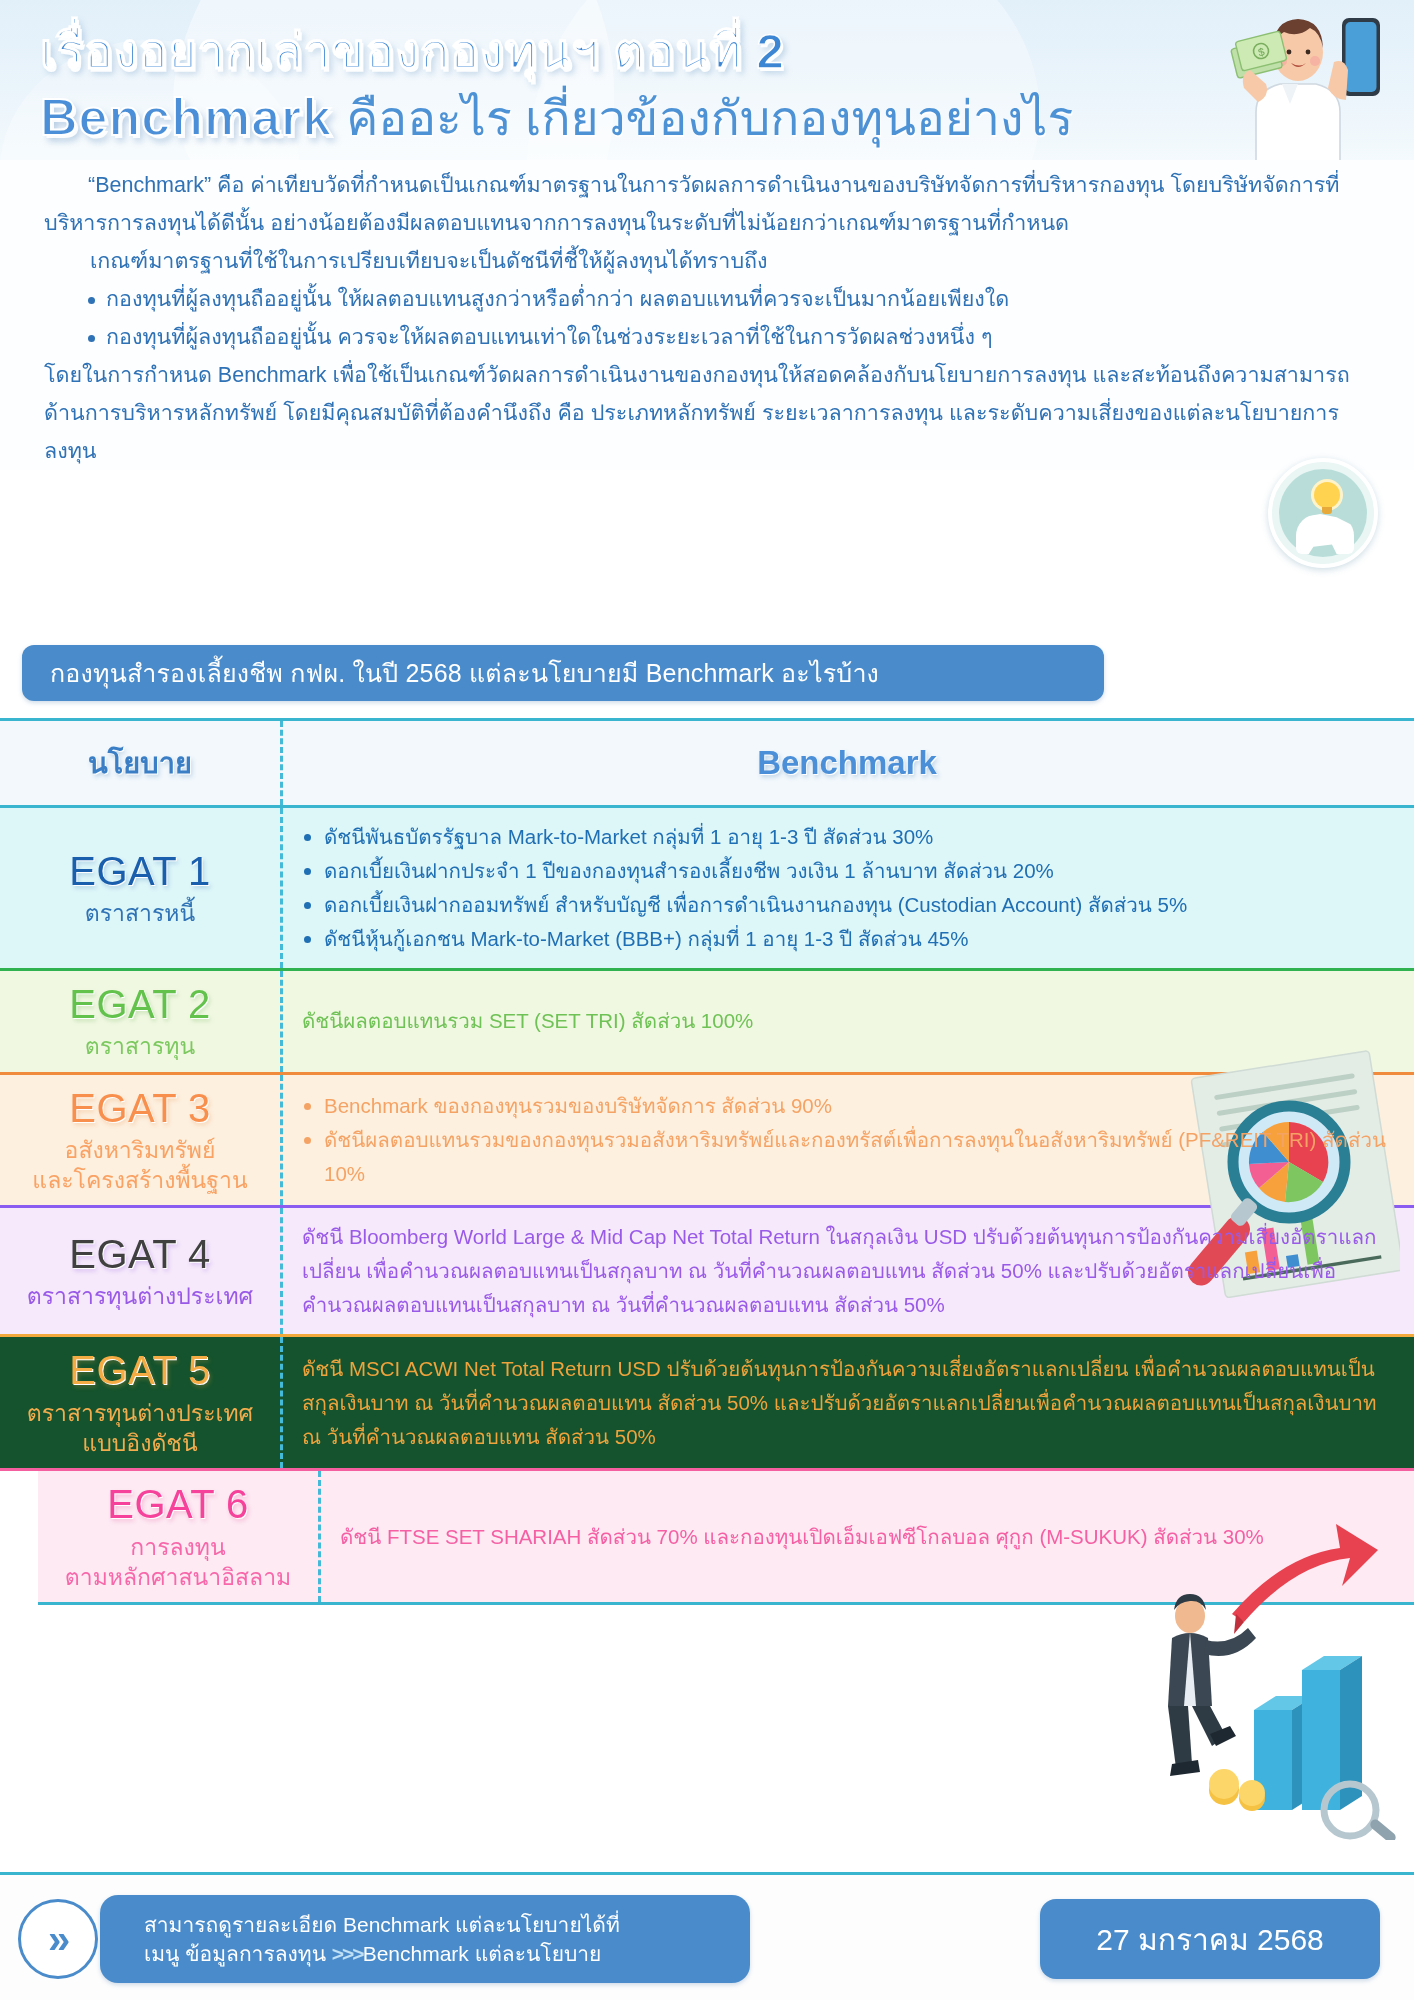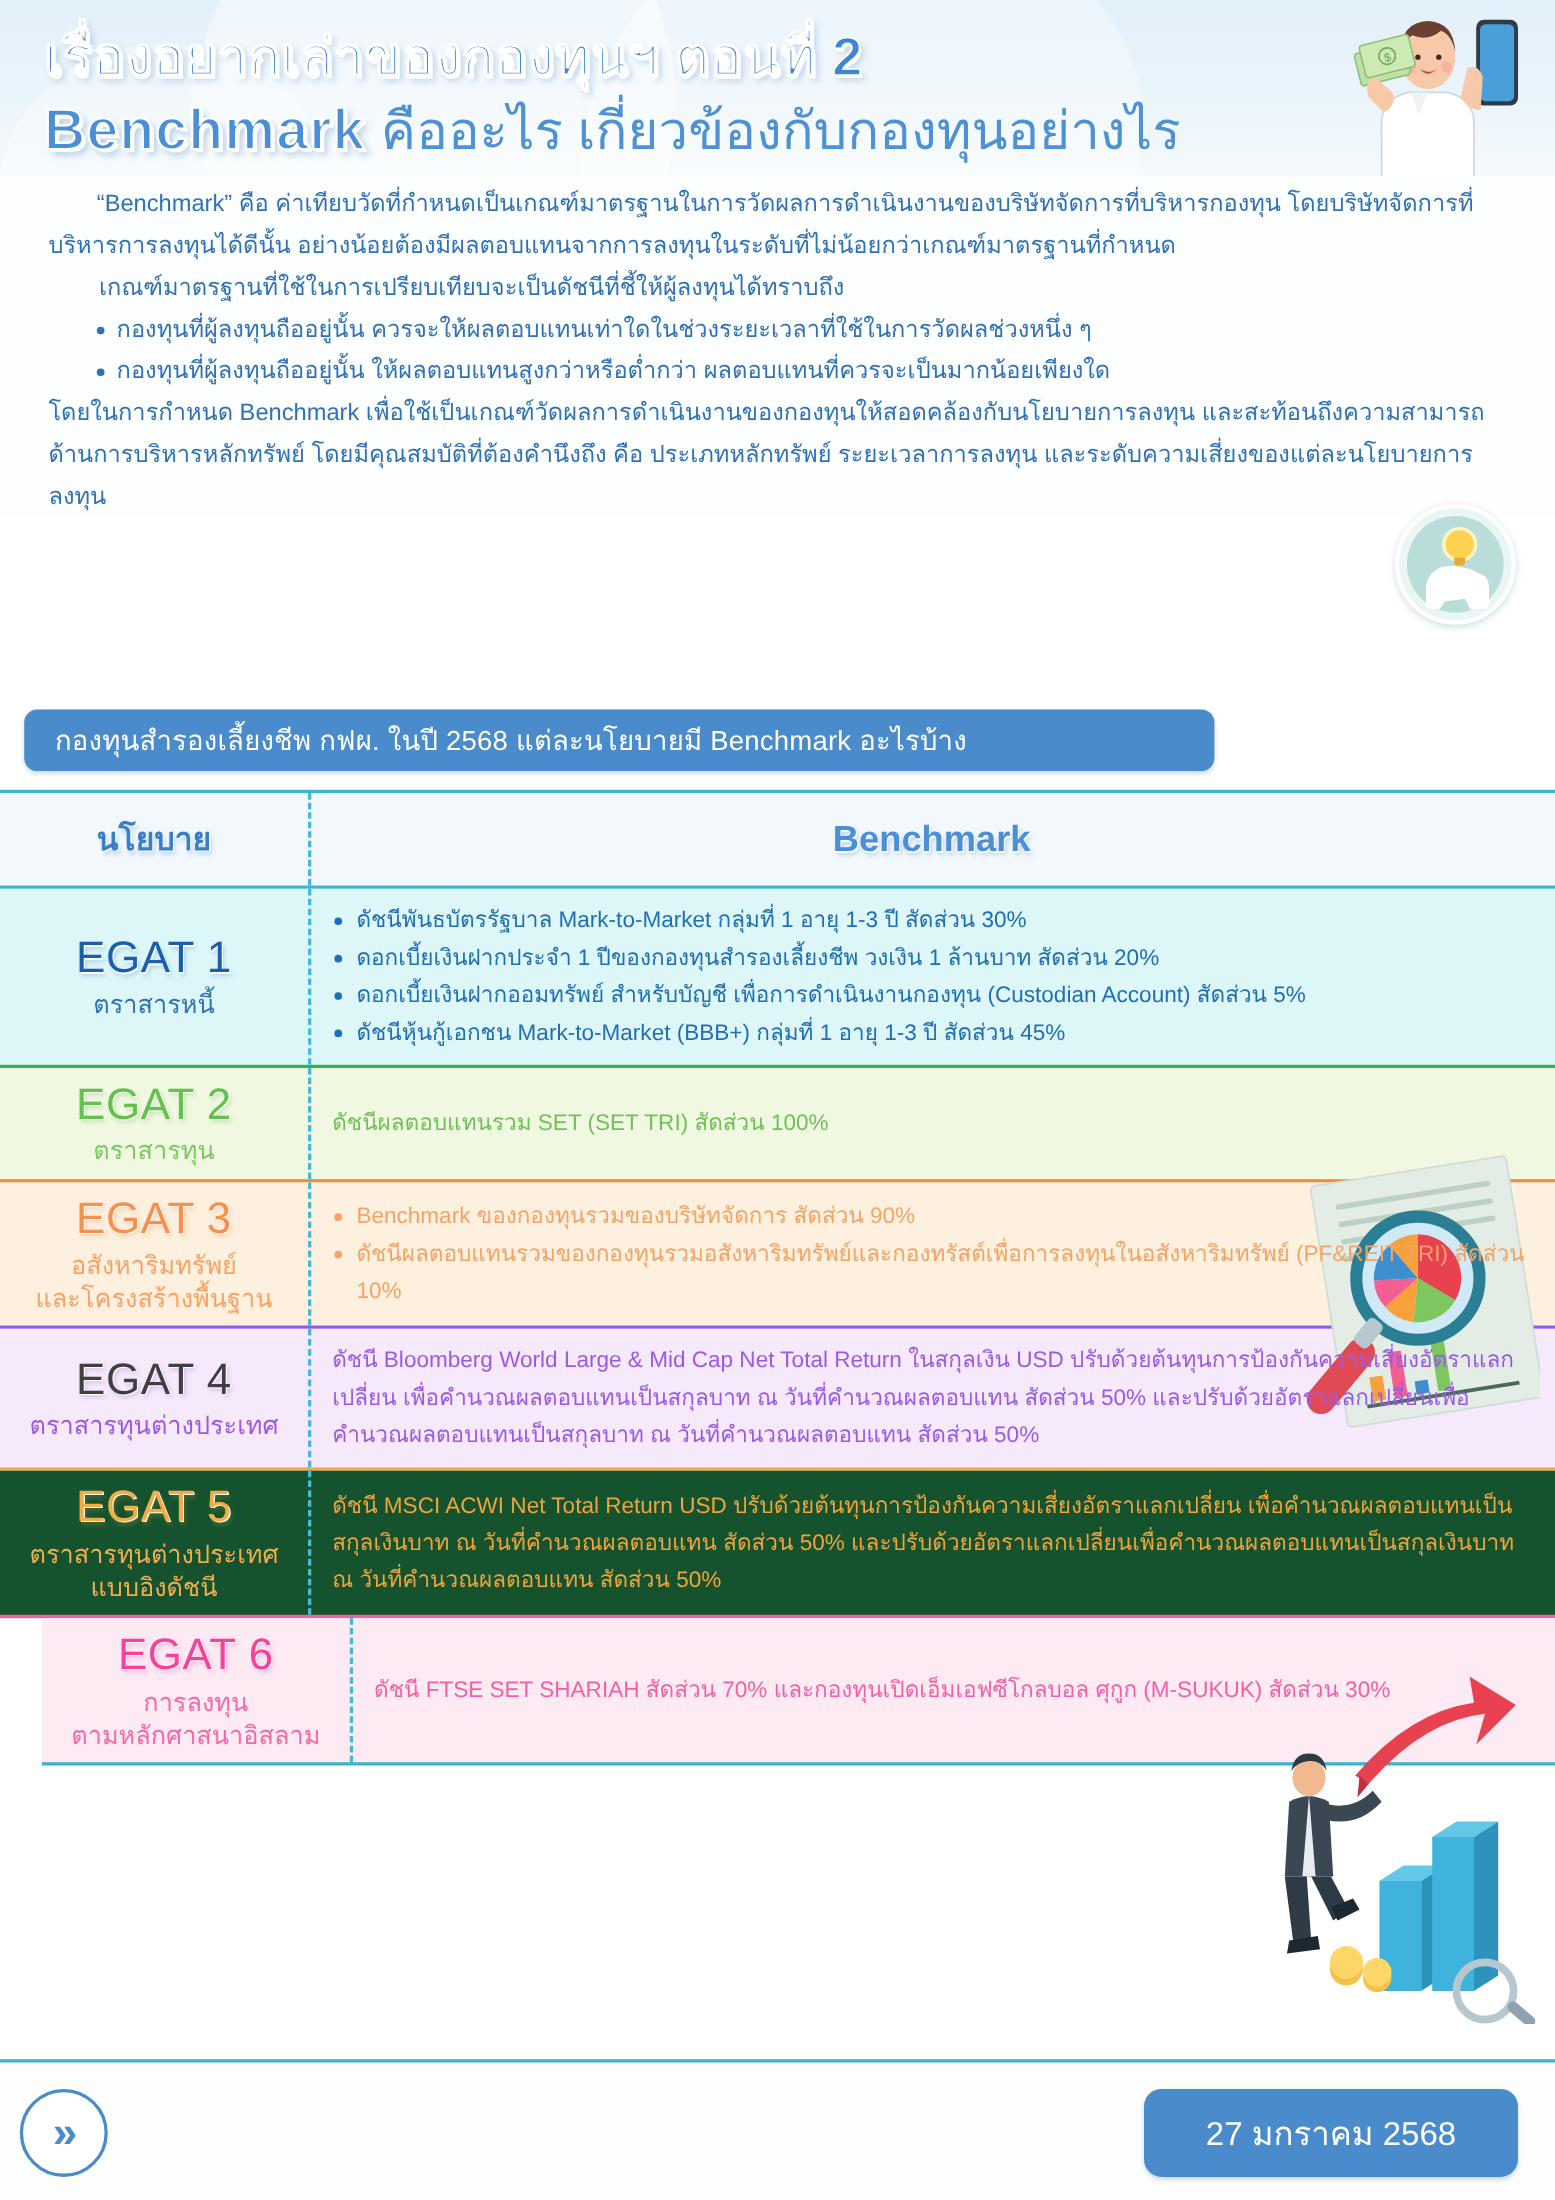--- a/index.html
+++ b/index.html
@@ -272,22 +272,22 @@
       <text x="69" y="54" font-size="11" fill="#6fa455" text-anchor="middle" font-family="Liberation Sans">$</text>
     </g>
     <path d="M56 66 Q46 70 50 84 L64 98 Q76 92 72 80 Z" fill="#f7c9a8"></path>
   </svg>
 </div>
 
 <div class="intro">
   <p class="ind">“Benchmark” คือ ค่าเทียบวัดที่กำหนดเป็นเกณฑ์มาตรฐานในการวัดผลการดำเนินงานของบริษัทจัดการที่บริหารกองทุน โดยบริษัทจัดการที่บริหารการลงทุนได้ดีนั้น อย่างน้อยต้องมีผลตอบแทนจากการลงทุนในระดับที่ไม่น้อยกว่าเกณฑ์มาตรฐานที่กำหนด</p>
   <p class="sub">เกณฑ์มาตรฐานที่ใช้ในการเปรียบเทียบจะเป็นดัชนีที่ชี้ให้ผู้ลงทุนได้ทราบถึง</p>
   <ul>
+    <li>กองทุนที่ผู้ลงทุนถืออยู่นั้น ให้ผลตอบแทนสูงกว่าหรือต่ำกว่า ผลตอบแทนที่ควรจะเป็นมากน้อยเพียงใด</li>
     <li>กองทุนที่ผู้ลงทุนถืออยู่นั้น ควรจะให้ผลตอบแทนเท่าใดในช่วงระยะเวลาที่ใช้ในการวัดผลช่วงหนึ่ง ๆ</li>
-    <li>กองทุนที่ผู้ลงทุนถืออยู่นั้น ให้ผลตอบแทนสูงกว่าหรือต่ำกว่า ผลตอบแทนที่ควรจะเป็นมากน้อยเพียงใด</li>
   </ul>
   <p>โดยในการกำหนด Benchmark เพื่อใช้เป็นเกณฑ์วัดผลการดำเนินงานของกองทุนให้สอดคล้องกับนโยบายการลงทุน และสะท้อนถึงความสามารถด้านการบริหารหลักทรัพย์ โดยมีคุณสมบัติที่ต้องคำนึงถึง คือ ประเภทหลักทรัพย์ ระยะเวลาการลงทุน และระดับความเสี่ยงของแต่ละนโยบายการลงทุน</p>
 </div>
 
 <div class="bulb">
   <div class="glow"></div>
   <div class="head"></div>
   <div class="lamp"></div>
 </div>
 
@@ -429,18 +429,24 @@
   <circle cx="118" cy="280" r="15" fill="#f6c244"></circle>
   <circle cx="118" cy="274" r="15" fill="#fdd66a"></circle>
   <circle cx="146" cy="288" r="13" fill="#f6c244"></circle>
   <circle cx="146" cy="283" r="13" fill="#fdd66a"></circle>
   <circle cx="244" cy="300" r="26" fill="none" stroke="#b7c7cf" stroke-width="7"></circle>
   <rect x="262" y="316" width="30" height="10" rx="5" transform="rotate(40 277 321)" fill="#8fa3ae"></rect>
 </svg>
 
 <div class="footer">
   <div class="fcta">
+    <div class="pill">
+      <div class="l1">สามารถดูรายละเอียด Benchmark แต่ละนโยบายได้ที่</div>
+      <div class="l2">
+        <span>เมนู ข้อมูลการลงทุน </span><span class="arrows">&gt;&gt;&gt;</span><span>Benchmark แต่ละนโยบาย</span>
+      </div>
+    </div>
     <div class="circ">
       <span>»</span>
     </div>
   </div>
   <div class="fdate">27 มกราคม 2568</div>
 </div>
 
 </body></html>

